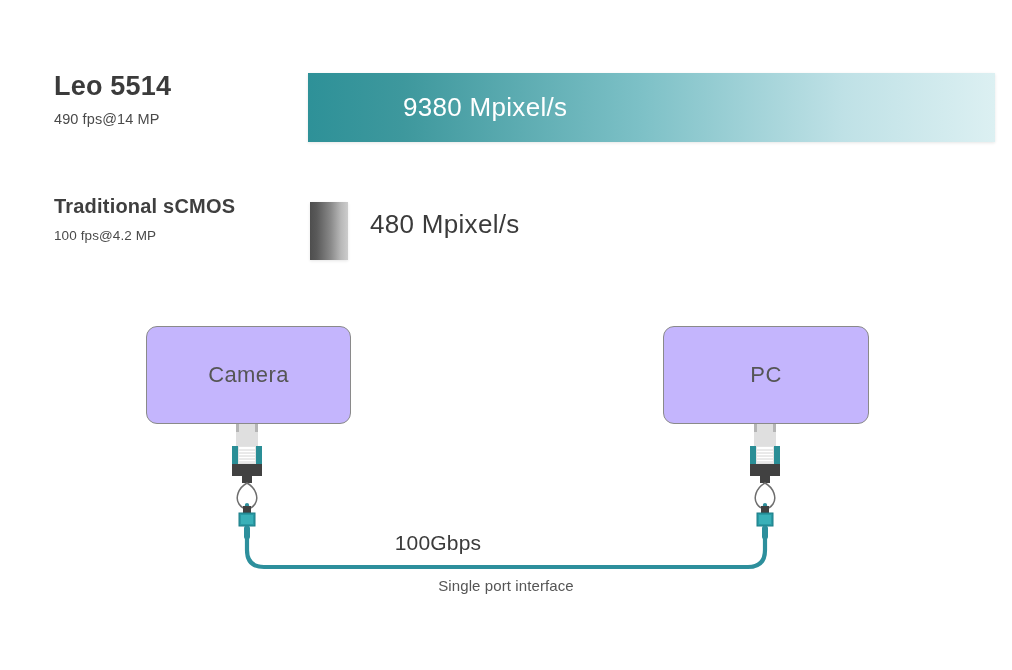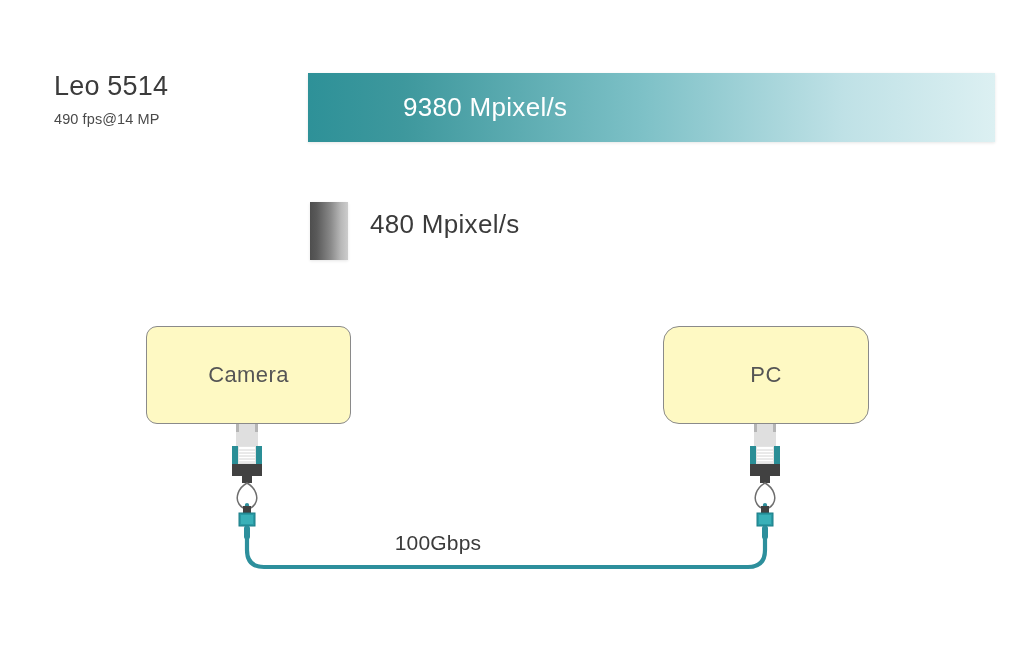--- a/index.html
+++ b/index.html
@@ -24,21 +24,21 @@
   }
 
   
   .row-label {
     position: absolute;
   }
   .prod-title {
     font-size: 27px;
     color: #3b3b3b;
     letter-spacing: 0.2px;
-    font-weight: 400;
+    font-weight: 700;
     line-height: 1.1;
     white-space: nowrap;
   }
   .prod-sub {
     font-size: 14.5px;
     color: #4a4a4a;
     letter-spacing: 0.1px;
     font-weight: 400;
     line-height: 1.2;
     white-space: nowrap;
@@ -89,30 +89,30 @@
     color: #3b3b3b;
     letter-spacing: 0.3px;
     white-space: nowrap;
   }
 
   
   .node-box {
     position: absolute;
     border: 1.6px solid #8a8a8a;
     border-radius: 11px;
-    background: #fef9c3;
+    background: #c4b5fd;
     display: flex;
     align-items: center;
     justify-content: center;
     color: #555555;
     font-size: 22px;
     letter-spacing: 0.4px;
   }
   #box-camera { left: 146px; top: 326px; width: 203px; height: 96px; }
-  #box-pc     { left: 663px; top: 326px; width: 204px; height: 96px; border-radius: 16px; }
+  #box-pc     { left: 663px; top: 326px; width: 204px; height: 96px; }
 
   
   .connector {
     position: absolute;
     width: 44px;
     height: 115px;
   }
   #conn-camera { left: 225px; top: 424px; }
   #conn-pc     { left: 743px; top: 424px; }
 
@@ -154,20 +154,24 @@
 
   <div class="row-label" id="label-leo">
     <div class="prod-title">Leo 5514</div>
     <div class="prod-sub">490 fps@14 MP</div>
   </div>
 
   <div id="bar-leo">
     <span id="bar-leo-value">9380 Mpixel/s</span>
   </div>
 
+  <div class="row-label" id="label-scmos">
+    <div class="prod-title">Traditional sCMOS</div>
+    <div class="prod-sub">100 fps@4.2 MP</div>
+  </div>
 
   <div id="bar-scmos"></div>
   <div id="bar-scmos-value">480 Mpixel/s</div>
 
   <svg id="cable-svg" viewBox="0 0 1012 670">
     <path d="M247,505 L247,550 Q247,567 264,567 L748,567 Q765,567 765,550 L765,505" fill="none" stroke="#2d8f9c" stroke-width="4.2" stroke-linecap="round"></path>
   </svg>
 
   <div class="node-box" id="box-camera">
     <span>Camera</span>
@@ -227,14 +231,15 @@
     <rect x="17" y="52" width="10" height="7" fill="#414141"></rect>
     <path d="M22,59 C13,64 10,74 14,80 C18,86 26,86 30,80 C34,74 31,64 22,59 Z" fill="none" stroke="#6e6e6e" stroke-width="1.5"></path>
     <rect x="18" y="82" width="8" height="7" fill="#414141"></rect>
     <rect x="14" y="89" width="16" height="13" fill="#2a9aa4"></rect>
     <rect x="16" y="91" width="12" height="9" fill="#39b0b8"></rect>
     <rect x="14" y="89" width="16" height="13" fill="none" stroke="#1d7c86" stroke-width="1"></rect>
     <rect x="19" y="102" width="6" height="13" fill="#2d8f9c" rx="2"></rect>
   </svg>
 
   <div id="cable-speed">100Gbps</div>
+  <div id="cable-caption">Single port interface</div>
 
 </div>
 
 </body></html>

